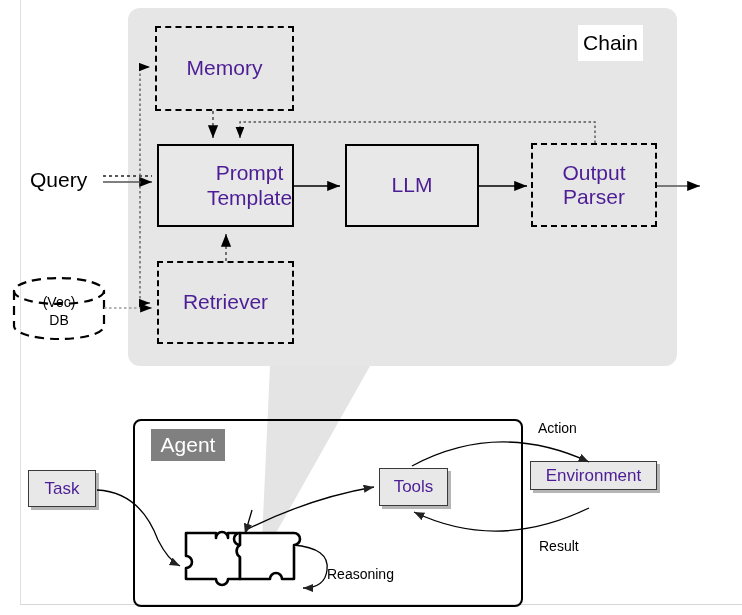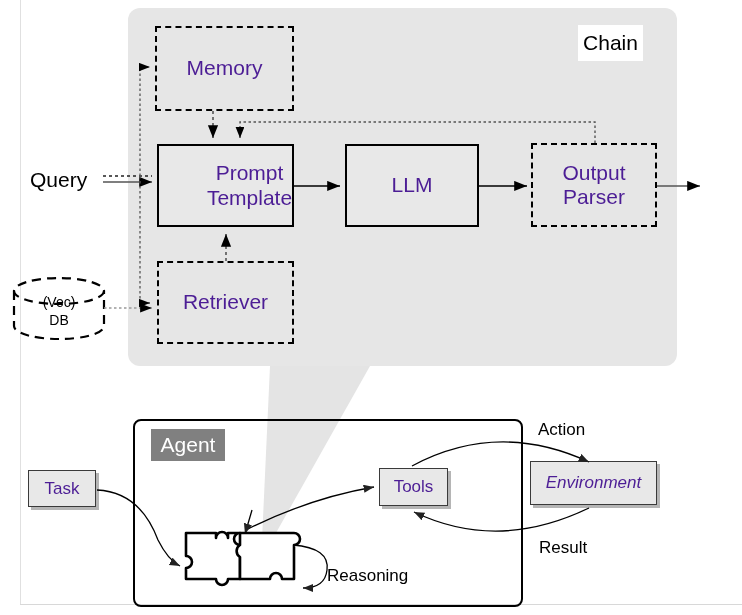--- a/index.html
+++ b/index.html
@@ -72,21 +72,21 @@
   }
   .plain-text {
     position: absolute;
     color: #000000;
     font-size: 21px;
     white-space: nowrap;
   }
   .small-text {
     position: absolute;
     color: #000000;
-    font-size: 17px;
+    font-size: 14px;
     white-space: nowrap;
   }
   .shadow-box {
     border: 1.5px solid #3a3a3a;
     background: #e8e8e8;
     font-size: 17px;
     box-shadow: 3px 3px 0 0 #b5b5b5;
   }
   .db-text {
     position: absolute;
@@ -145,21 +145,21 @@
   </div>
 
   <div class="agent-panel" style="left:133px; top:419px; width:386px; height:184px;"></div>
 
   <div class="agent-label" style="left:151px; top:429px; width:74px; height:32px;">Agent</div>
 
   <div class="node shadow-box" style="left:28px; top:470px; width:68px; height:37px;">Task</div>
 
   <div class="node shadow-box" style="left:379px; top:468px; width:69px; height:38px;">Tools</div>
 
-  <div class="node shadow-box" style="left:530px; top:461px; width:127px; height:44px;font-style:italic;">Environment</div>
+  <div class="node shadow-box" style="left:530px; top:461px; width:127px; height:29px;">Environment</div>
 
   <div class="small-text" style="left:538px; top:420px;">Action</div>
   <div class="small-text" style="left:539px; top:538px;">Result</div>
   <div class="small-text" style="left:327px; top:566px;">Reasoning</div>
 
   <svg id="svg-layer">
     <defs>
       <marker id="ah" markerWidth="9" markerHeight="9" refX="8" refY="3.2" orient="auto" markerUnits="strokeWidth">
         <path d="M0,0 L8,3.2 L0,6.4 z" fill="#000000"></path>
       </marker>

